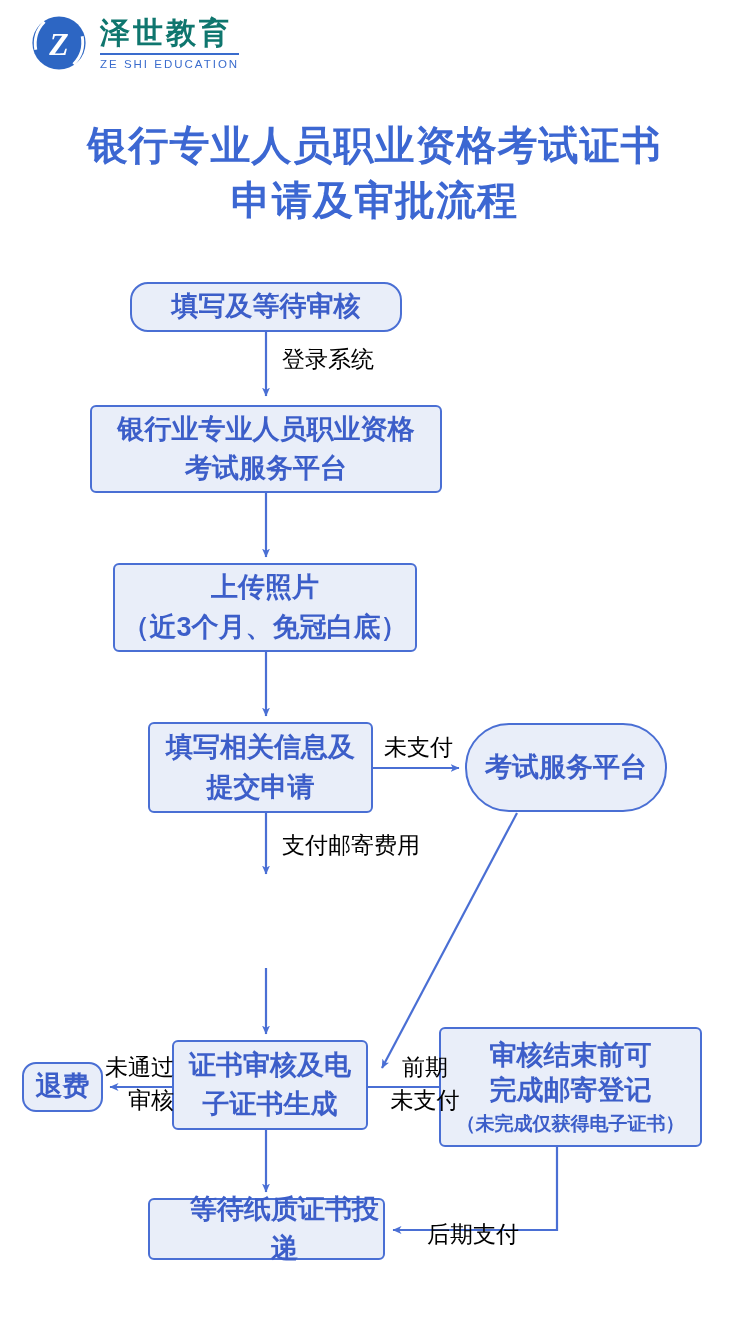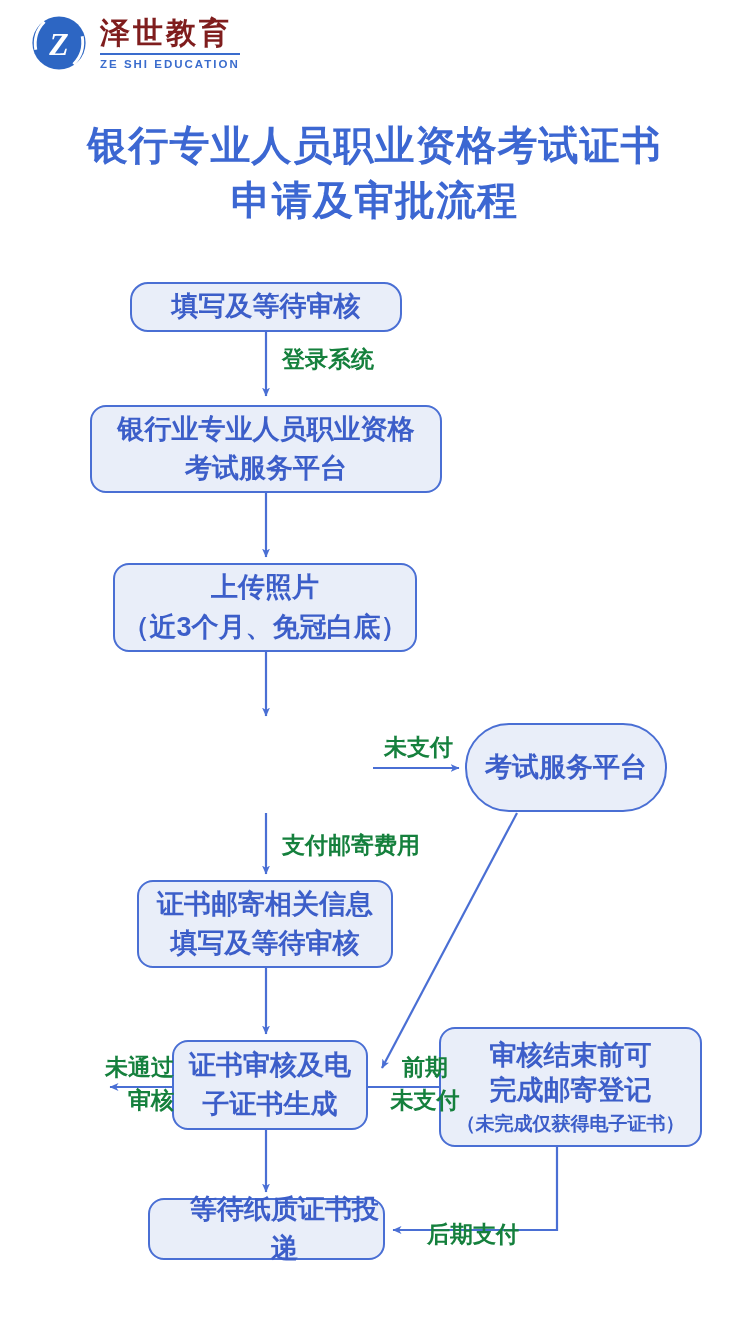--- a/index.html
+++ b/index.html
@@ -8,44 +8,44 @@
     width:749px;height:1334px;
     margin:0 auto;
     background:#ffffff;
     overflow:hidden;
     font-family:"Liberation Sans","DejaVu Sans",sans-serif;
   }
   
   .brand{position:absolute;left:30px;top:14px;display:flex;align-items:center;gap:12px;}
   .logo-mark{width:58px;height:58px;display:block;}
   .brand-text{display:flex;flex-direction:column;}
-  .brand-name{font-size:30px;font-weight:600;color:#7f1d1d;letter-spacing:3px;line-height:1.15;}
+  .brand-name{font-size:30px;font-weight:600;color:#0f766e;letter-spacing:3px;line-height:1.15;}
   .brand-rule{height:2px;background:#3a6ccd;margin:2px 0 3px 0;}
-  .brand-en{font-size:11.5px;font-weight:700;color:#3a6ccd;letter-spacing:2px;}
+  .brand-en{font-size:11.5px;font-weight:400;color:#3a6ccd;letter-spacing:2px;}
   
   .title{
     position:absolute;left:0;top:118px;width:749px;margin:0;
     text-align:center;white-space:pre-line;
     font-size:40px;font-weight:700;color:#3c67d2;line-height:1.38;letter-spacing:1px;
   }
   
   .canvas{position:absolute;left:0;top:0;width:749px;height:1334px;}
   .connectors{position:absolute;left:0;top:0;pointer-events:none;}
   .node{
     position:absolute;box-sizing:border-box;
-    background:#e9eef9;border:2.5px solid #4a6fd4;border-radius:16px;
+    background:#e9eef9;border:2.5px solid #4a6fd4;border-radius:6px;
     color:#3c5ec9;font-weight:600;font-size:27px;line-height:1.45;
     display:flex;flex-direction:column;align-items:center;justify-content:center;
     text-align:center;
   }
   .node .nline{white-space:pre-line;}
   .node .nnote{font-size:19px;font-weight:600;margin-top:2px;white-space:pre-line;}
   .node.pill{border-radius:44px;}
   .elabel{
-    position:absolute;color:#15803d;font-size:23px;font-weight:700;line-height:1.0;
+    position:absolute;color:#000000;font-size:23px;font-weight:400;line-height:1.0;
     white-space:pre-line;
   }
   .elabel.center{text-align:center;line-height:33px;}
 </style>
 </head>
 <body>
 
 <div class="page">
 
   <div class="brand">
@@ -95,35 +95,38 @@
     <div class="node" style="left:90px;top:405px;width:352px;height:88px;">
       <span class="nline">银行业专业人员职业资格
 考试服务平台</span>
     </div>
 
     <div class="node" style="left:113px;top:563px;width:304px;height:89px;">
       <span class="nline">上传照片
 （近3个月、免冠白底）</span>
     </div>
 
+    <div class="node" style="left:148px;top:722px;width:225px;height:91px;">
+      <span class="nline">填写相关信息及
+提交申请</span>
+    </div>
 
     <div class="node pill" style="left:465px;top:723px;width:202px;height:89px;">
       <span class="nline">考试服务平台</span>
     </div>
 
-    <div class="node" style="left:137px;top:880px;width:256px;height:88px;">
-      <span class="nline">证书邮寄相关信息
-填写及等待审核</span>
-    </div>
 
     <div class="node" style="left:172px;top:1040px;width:196px;height:90px;">
       <span class="nline">证书审核及电
 子证书生成</span>
     </div>
 
+    <div class="node" style="left:22px;top:1062px;width:81px;height:50px;border-radius:14px;">
+      <span class="nline">退费</span>
+    </div>
 
     <div class="node" style="left:439px;top:1027px;width:263px;height:120px;line-height:1.32;">
       <span class="nline">审核结束前可
 完成邮寄登记</span>
       <span class="nnote">（未完成仅获得电子证书）</span>
     </div>
 
     <div class="node" style="left:148px;top:1198px;width:237px;height:62px;padding-left:36px;">
       <span class="nline">等待纸质证书投递</span>
     </div>

